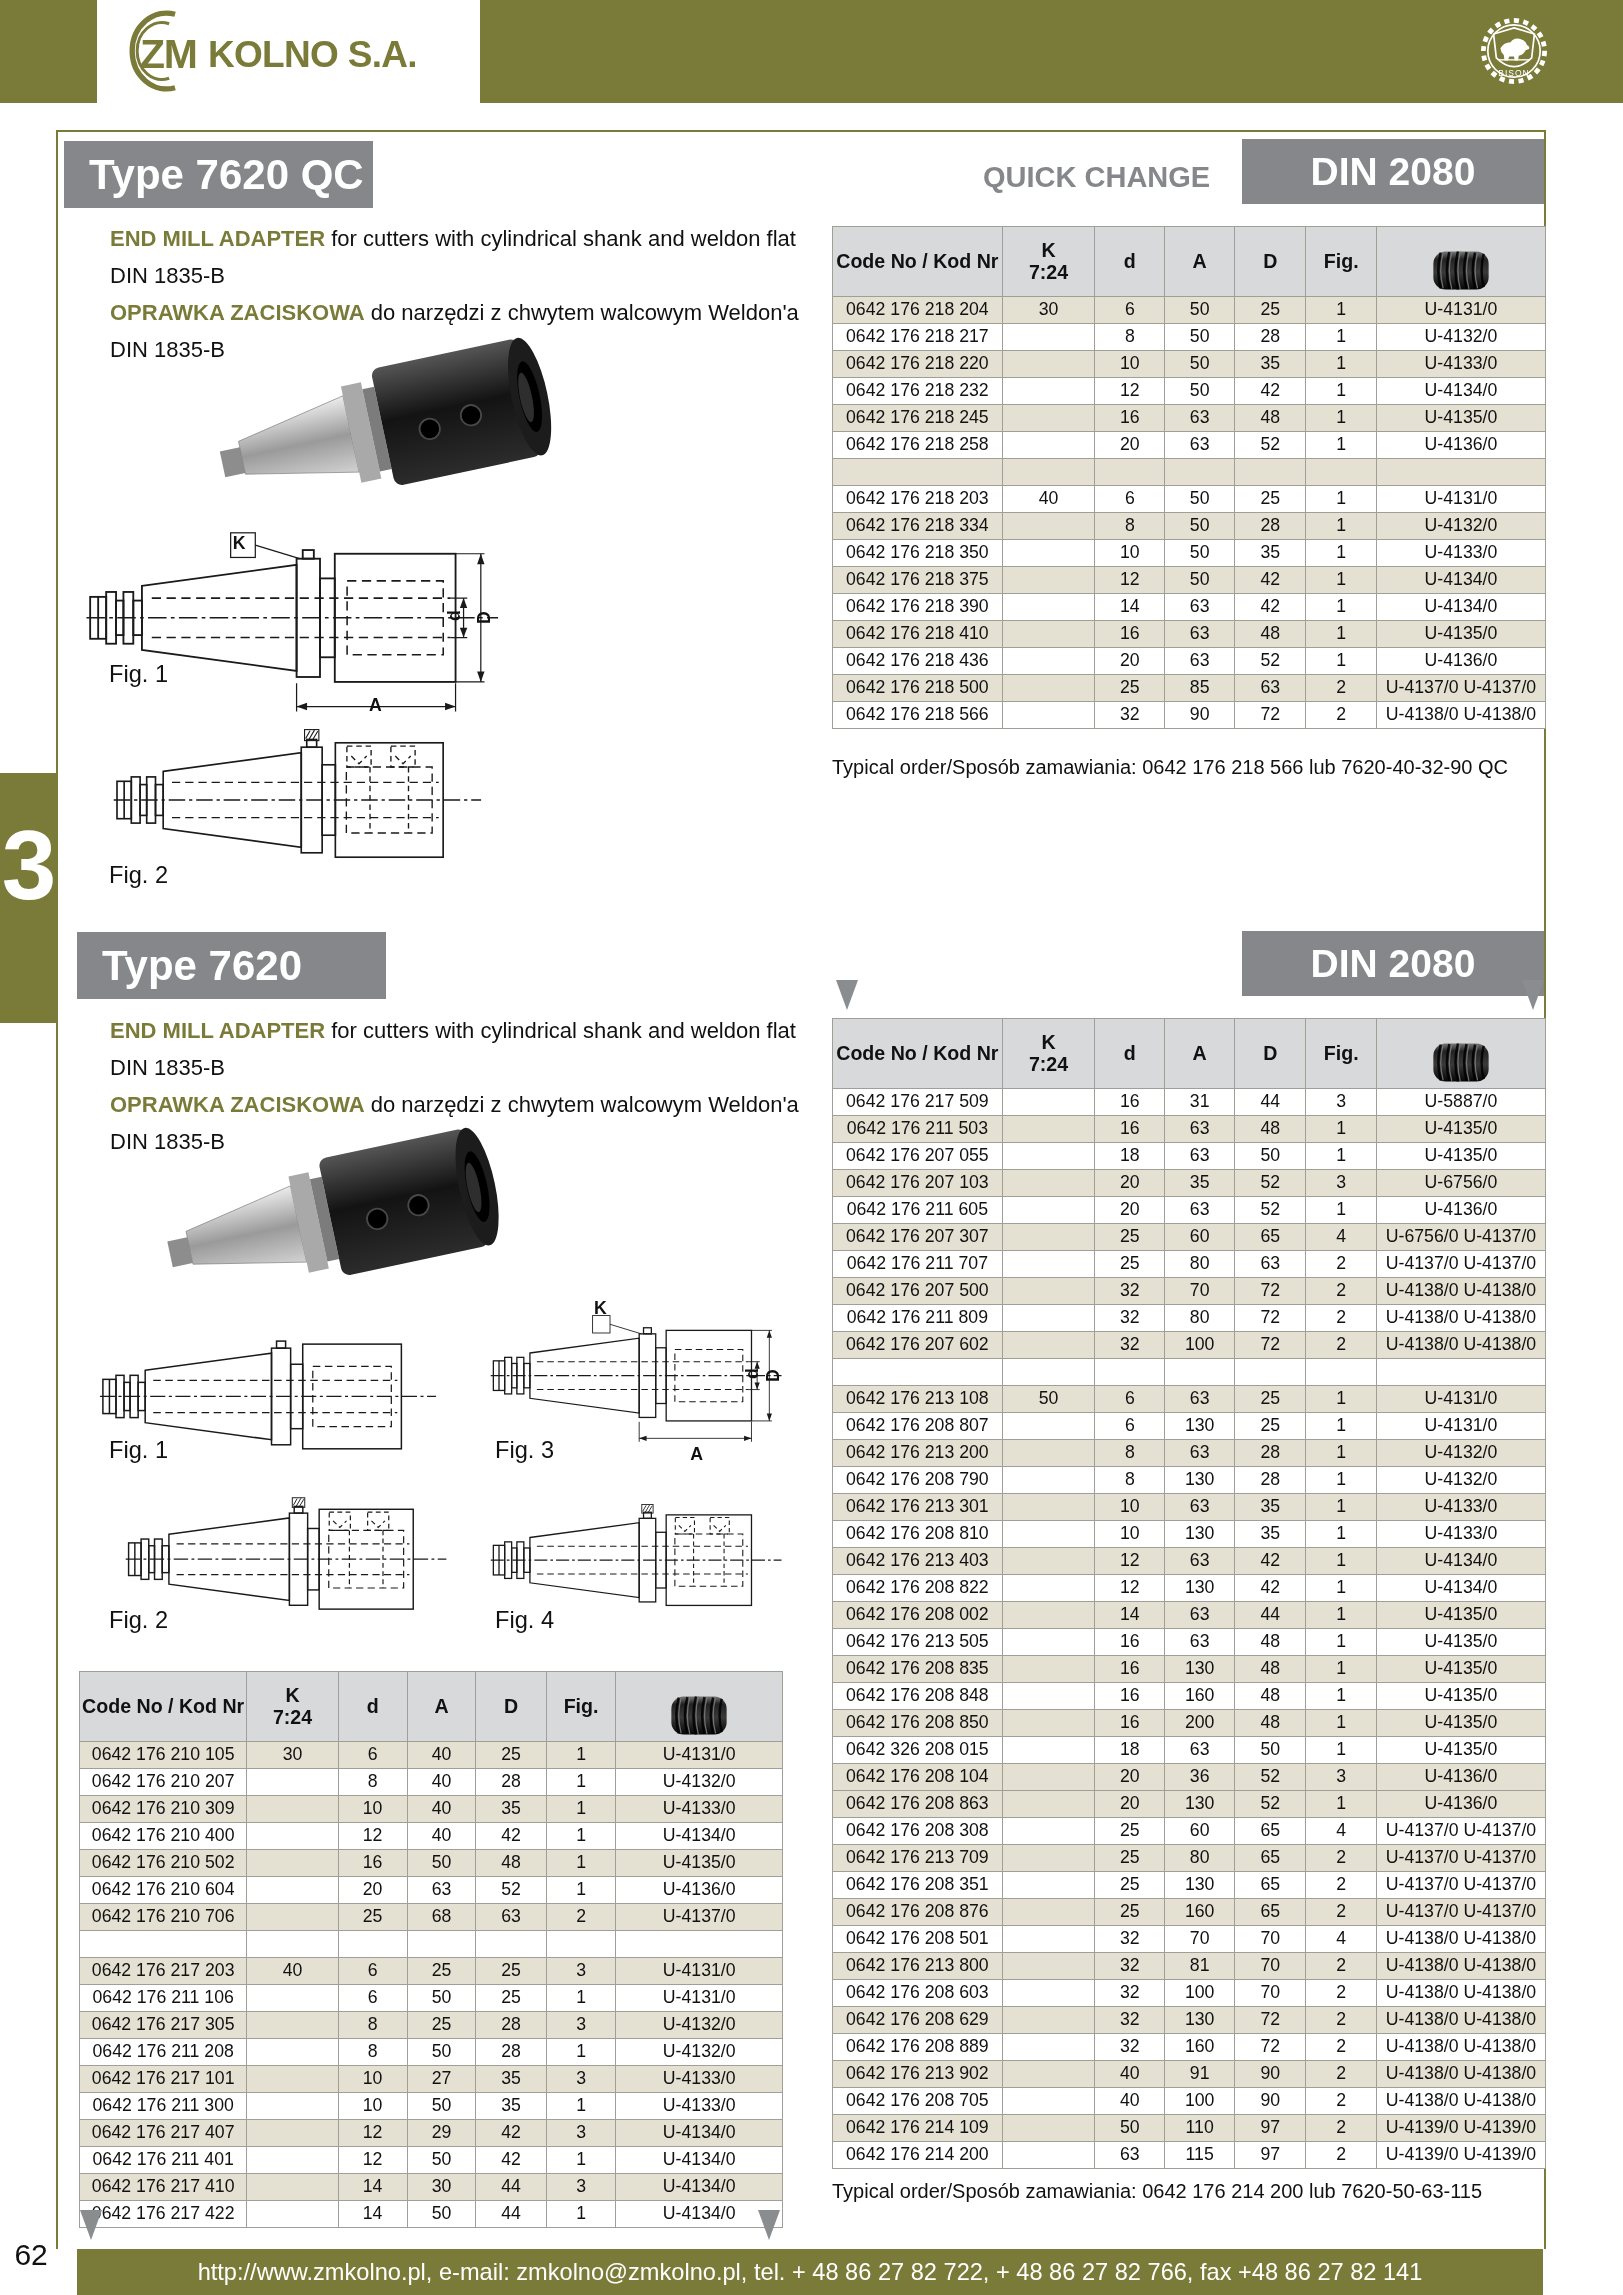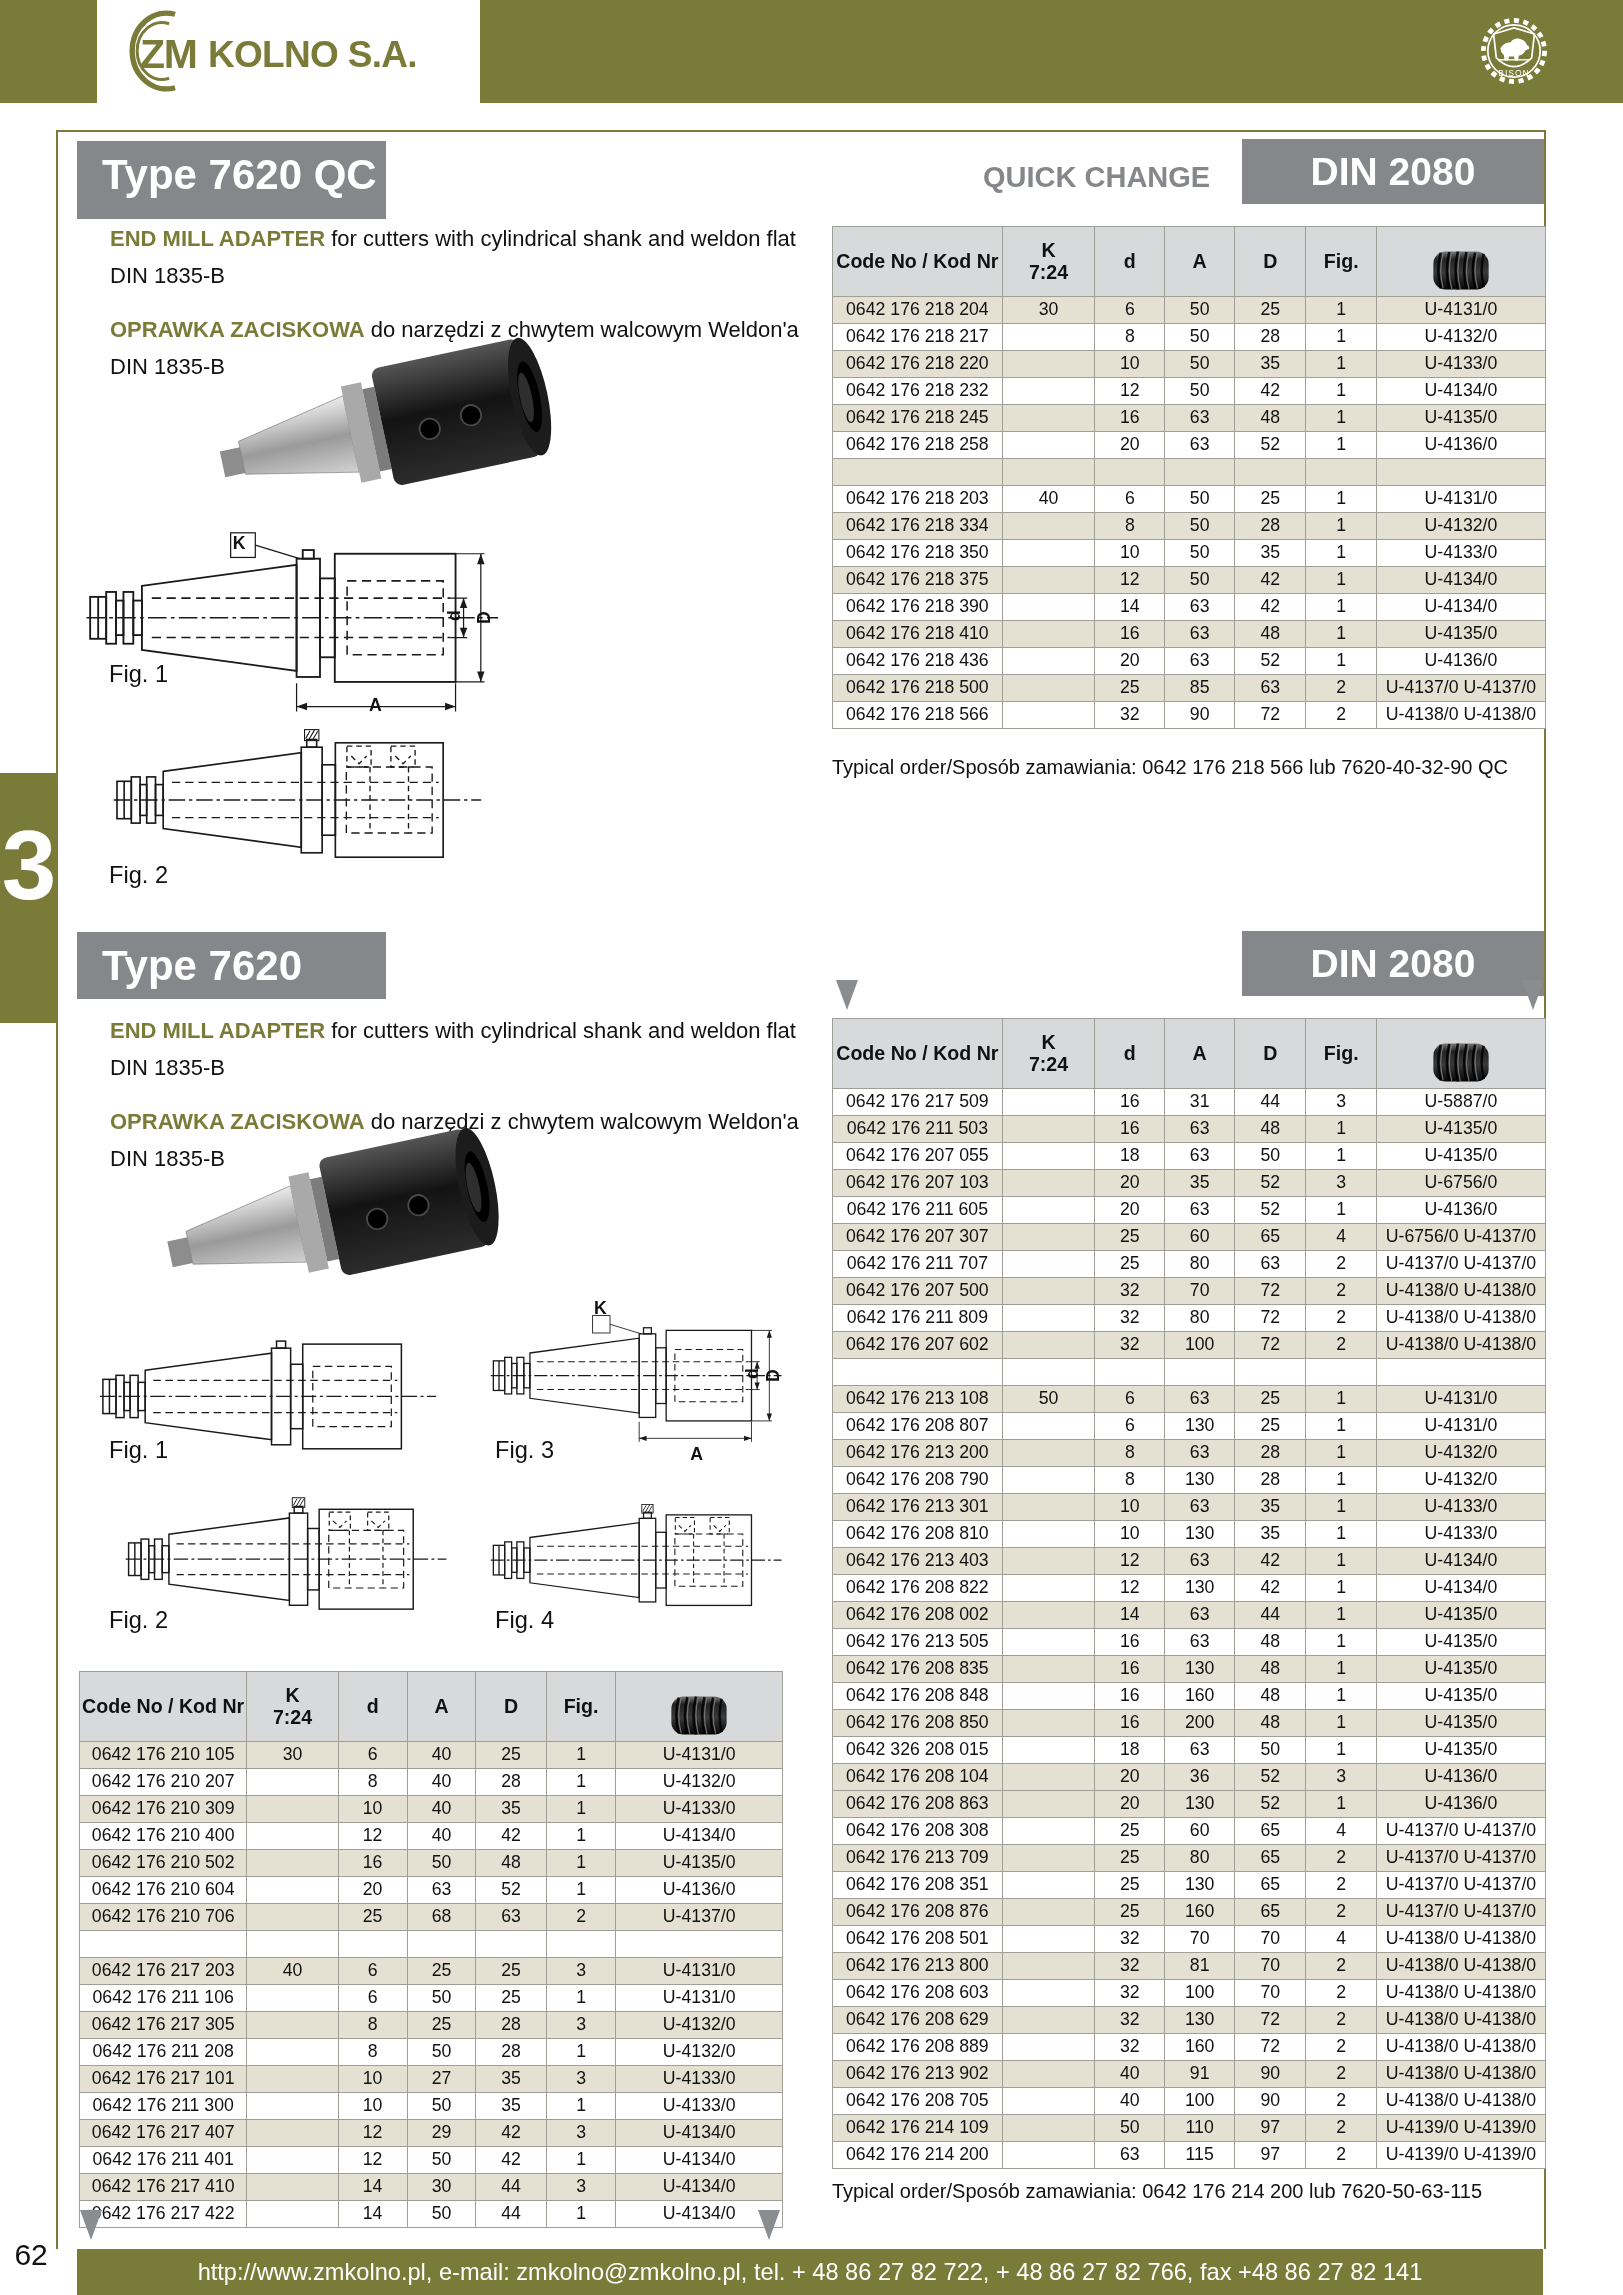--- a/index.html
+++ b/index.html
@@ -33,21 +33,21 @@
   .side-tab{left:0;top:773px;width:58px;height:250px;background:var(--olive);color:#fff;
     font-size:98px;font-weight:bold;text-align:center;line-height:1;padding-top:43px}
 
   
   .title-box{background:var(--graybox);color:#fff;font-weight:bold;font-size:42px;line-height:67px;padding-left:25px;white-space:nowrap}
   .din-box{background:var(--graybox);color:#fff;font-weight:bold;font-size:39px;line-height:65px;text-align:center;white-space:nowrap}
   .quick-change{color:var(--graybox);font-weight:bold;font-size:29px;white-space:nowrap}
 
   
   .desc{width:726px;font-size:22px;line-height:37px;color:#111}
-  .desc p + p{margin-top:17px}
+  .desc p + p{}
   .olv{color:var(--olive);font-weight:bold}
 
   
   .fig{position:absolute}
   .fig svg{width:100%;height:100%}
   .fig-label{position:absolute;font-size:23.6px;color:#111}
   .dim{position:absolute;font-size:17.7px;font-weight:bold;color:#111}
   .dim.rot{transform:rotate(-90deg)}
 
   
@@ -197,21 +197,21 @@
     <line x1="28" y1="63" x2="72" y2="63" stroke="#fff" stroke-width="2"></line>
   </svg>
   <span class="badge-text">BISON</span>
 </div>
 
 <div class="abs frame" style="left:56px;top:130px;width:1489px;height:2px"></div>
 <div class="abs frame" style="left:56px;top:130px;width:2px;height:2119px"></div>
 <div class="abs frame" style="left:1544px;top:130px;width:2px;height:2119px"></div>
 <div class="abs side-tab">3</div>
 
-<div class="abs title-box" style="left:77px;top:141px;width:309px;height:78px">Type 7620 QC</div>
+<div class="abs title-box" style="left:64px;top:141px;width:309px;height:67px">Type 7620 QC</div>
 <div class="abs quick-change" style="left:983px;top:161px">QUICK CHANGE</div>
 <div class="abs din-box" style="left:1242px;top:139px;width:302px;height:65px">DIN 2080</div>
 
 <div class="abs desc" style="left:110px;top:220px">
   <p><span class="olv">END MILL ADAPTER</span> <span>for cutters with cylindrical shank and weldon flat</span><br><span>DIN 1835-B</span></p>
   <p><span class="olv">OPRAWKA ZACISKOWA</span> <span>do narzędzi z chwytem walcowym Weldon'a</span><br><span>DIN 1835-B</span></p>
 </div>
 
 <div class="fig" style="left:196px;top:319px;width:393px;height:216px">
   <svg viewBox="0 0 640 360">

